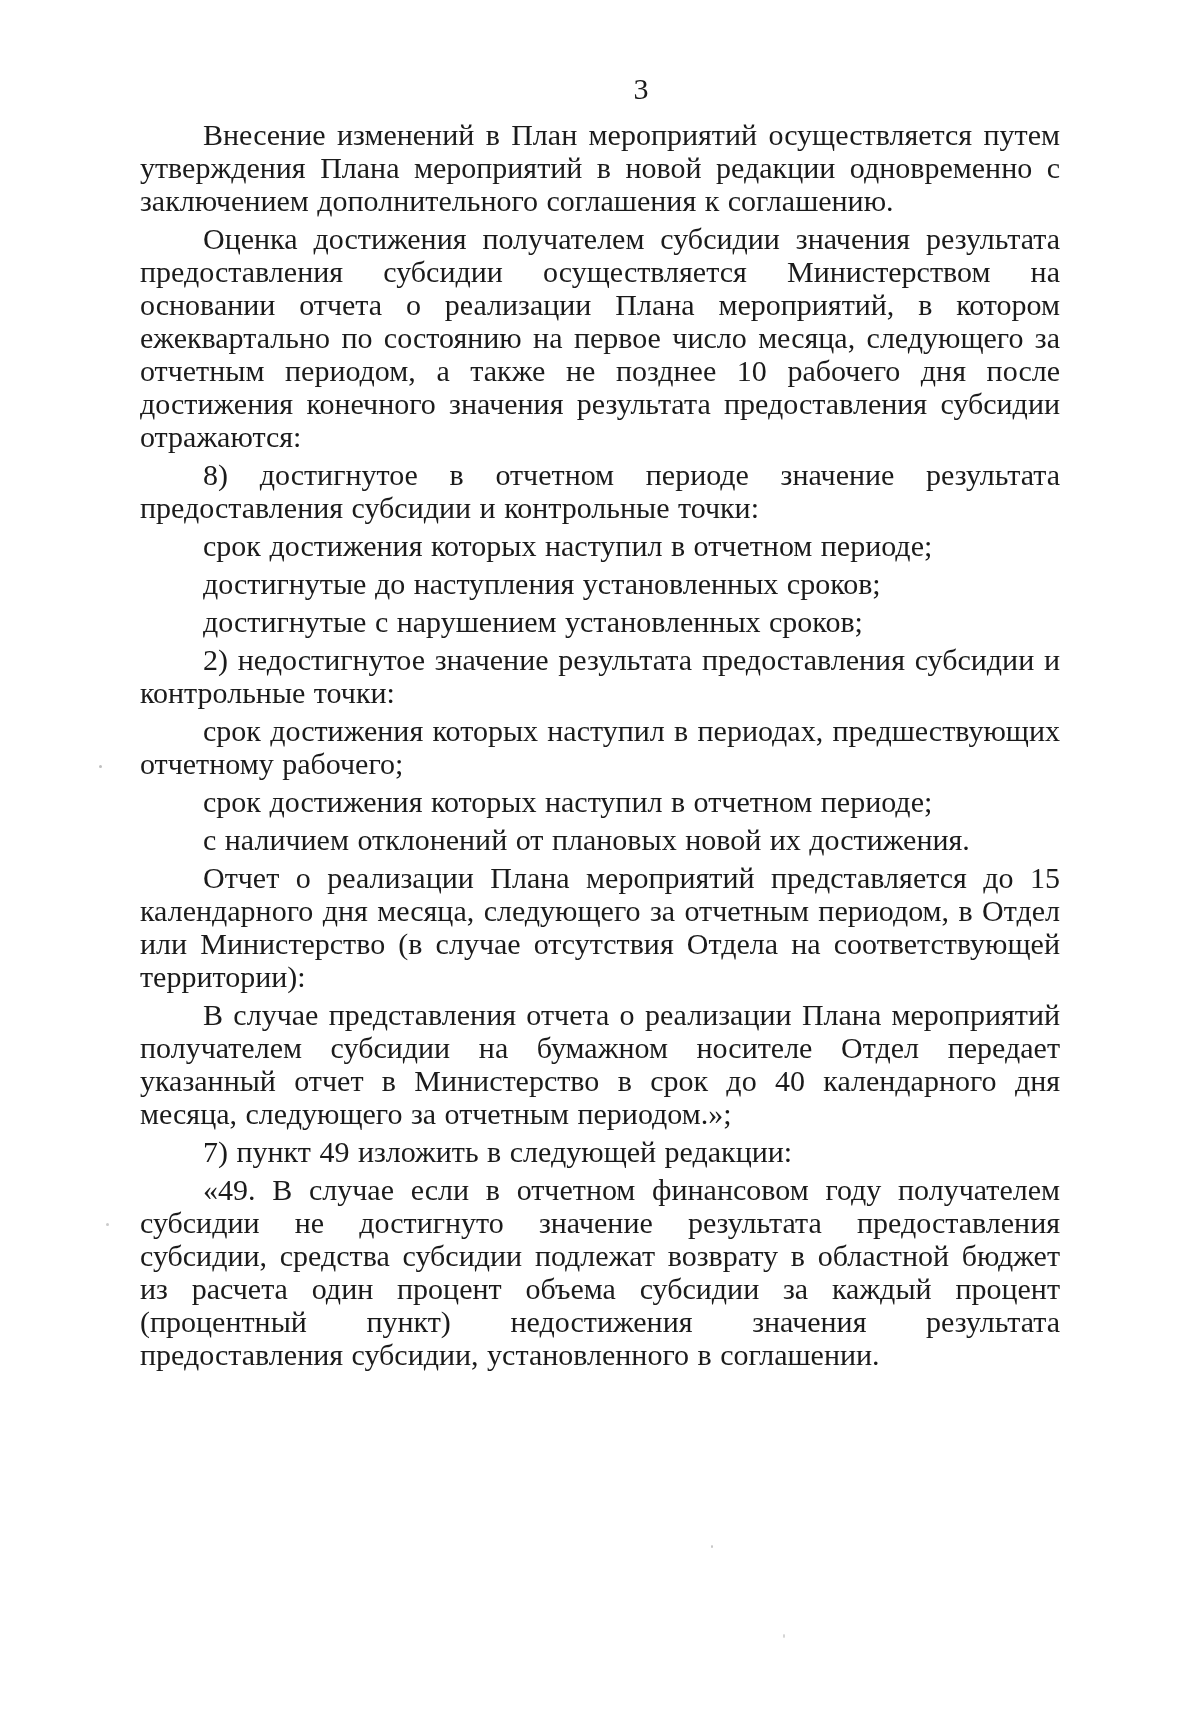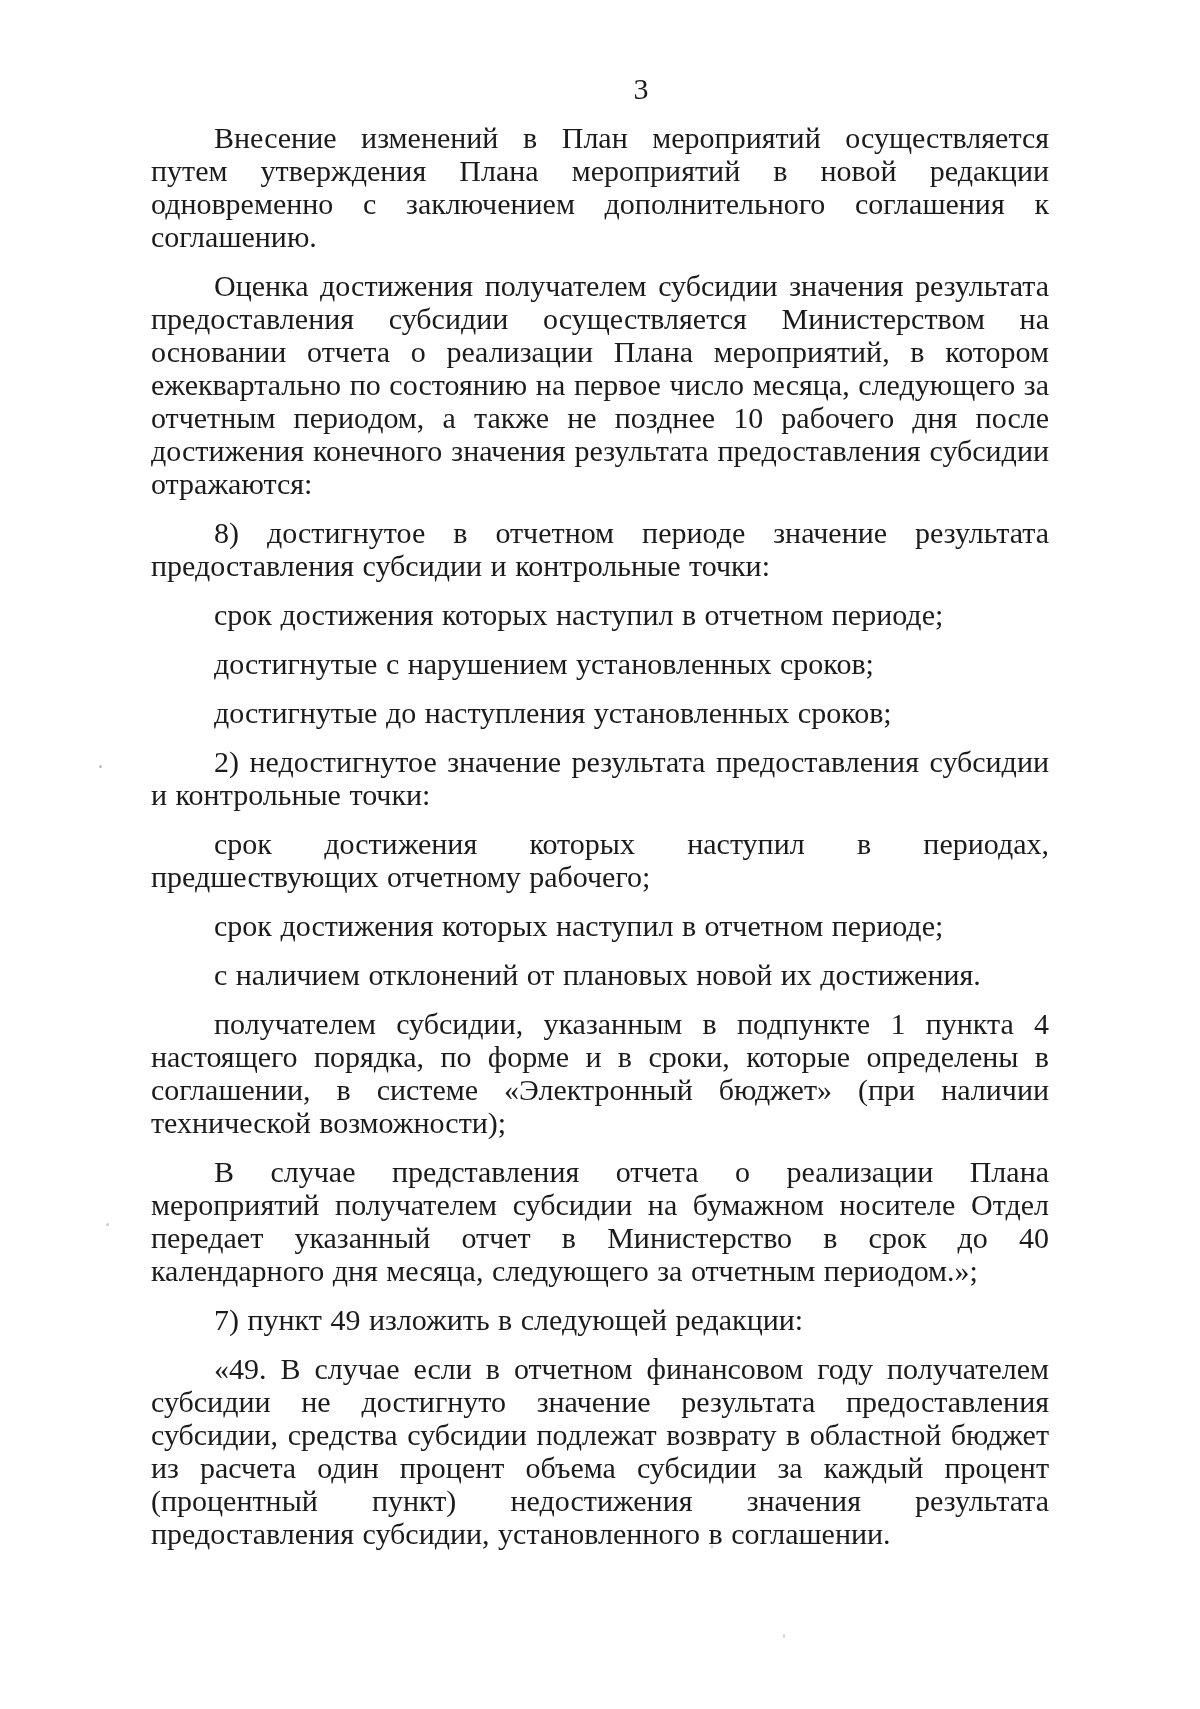--- a/index.html
+++ b/index.html
@@ -26,21 +26,21 @@
     text-align: center;
     position: relative;
     left: 41px;
     line-height: 33px;
   }
   .text-block {
     margin: 13px 135px 0 135px;
     text-align: justify;
   }
   .text-block p {
-    margin: 16px;
+    margin: 5px;
     padding: 0;
     text-indent: 63px;
     text-align: justify;
     text-align-last: left;
     hyphens: none;
     word-spacing: 1px;
   }
   
   .speck {
     position: absolute;
@@ -57,27 +57,27 @@
 
 <div class="page">
   <div class="page-number">3</div>
 
   <div class="text-block">
 
   <p>Внесение изменений в План мероприятий осуществляется путем утверждения Плана мероприятий в новой редакции одновременно с заключением дополнительного соглашения к соглашению.</p>
       <p>Оценка достижения получателем субсидии значения результата предоставления субсидии осуществляется Министерством на основании отчета о реализации Плана мероприятий, в котором ежеквартально по состоянию на первое число месяца, следующего за отчетным периодом, а также не позднее 10 рабочего дня после достижения конечного значения результата предоставления субсидии отражаются:</p>
       <p>8) достигнутое в отчетном периоде значение результата предоставления субсидии и контрольные точки:</p>
       <p>срок достижения которых наступил в отчетном периоде;</p>
+      <p>достигнутые до наступления установленных сроков;</p>
       <p>достигнутые с нарушением установленных сроков;</p>
-      <p>достигнутые до наступления установленных сроков;</p>
       <p>2) недостигнутое значение результата предоставления субсидии и контрольные точки:</p>
       <p>срок достижения которых наступил в периодах, предшествующих отчетному рабочего;</p>
       <p>срок достижения которых наступил в отчетном периоде;</p>
       <p>с наличием отклонений от плановых новой их достижения.</p>
-      <p>получателем субсидии, указанным в подпункте 1 пункта 4 настоящего порядка, по форме и в сроки, которые определены в соглашении, в системе «Электронный бюджет» (при наличии технической возможности);</p>
+      <p>Отчет о реализации Плана мероприятий представляется до 15 календарного дня месяца, следующего за отчетным периодом, в Отдел или Министерство (в случае отсутствия Отдела на соответствующей территории):</p>
       <p>В случае представления отчета о реализации Плана мероприятий получателем субсидии на бумажном носителе Отдел передает указанный отчет в Министерство в срок до 40 календарного дня месяца, следующего за отчетным периодом.»;</p>
       <p>7) пункт 49 изложить в следующей редакции:</p>
       <p>«49. В случае если в отчетном финансовом году получателем субсидии не достигнуто значение результата предоставления субсидии, средства субсидии подлежат возврату в областной бюджет из расчета один процент объема субсидии за каждый процент (процентный пункт) недостижения значения результата предоставления субсидии, установленного в соглашении.</p>
     </div>
 
   <span class="speck s1"></span>
   <span class="speck s2"></span>
   <span class="speck s3"></span>
   <span class="speck s4"></span>
 </div>

